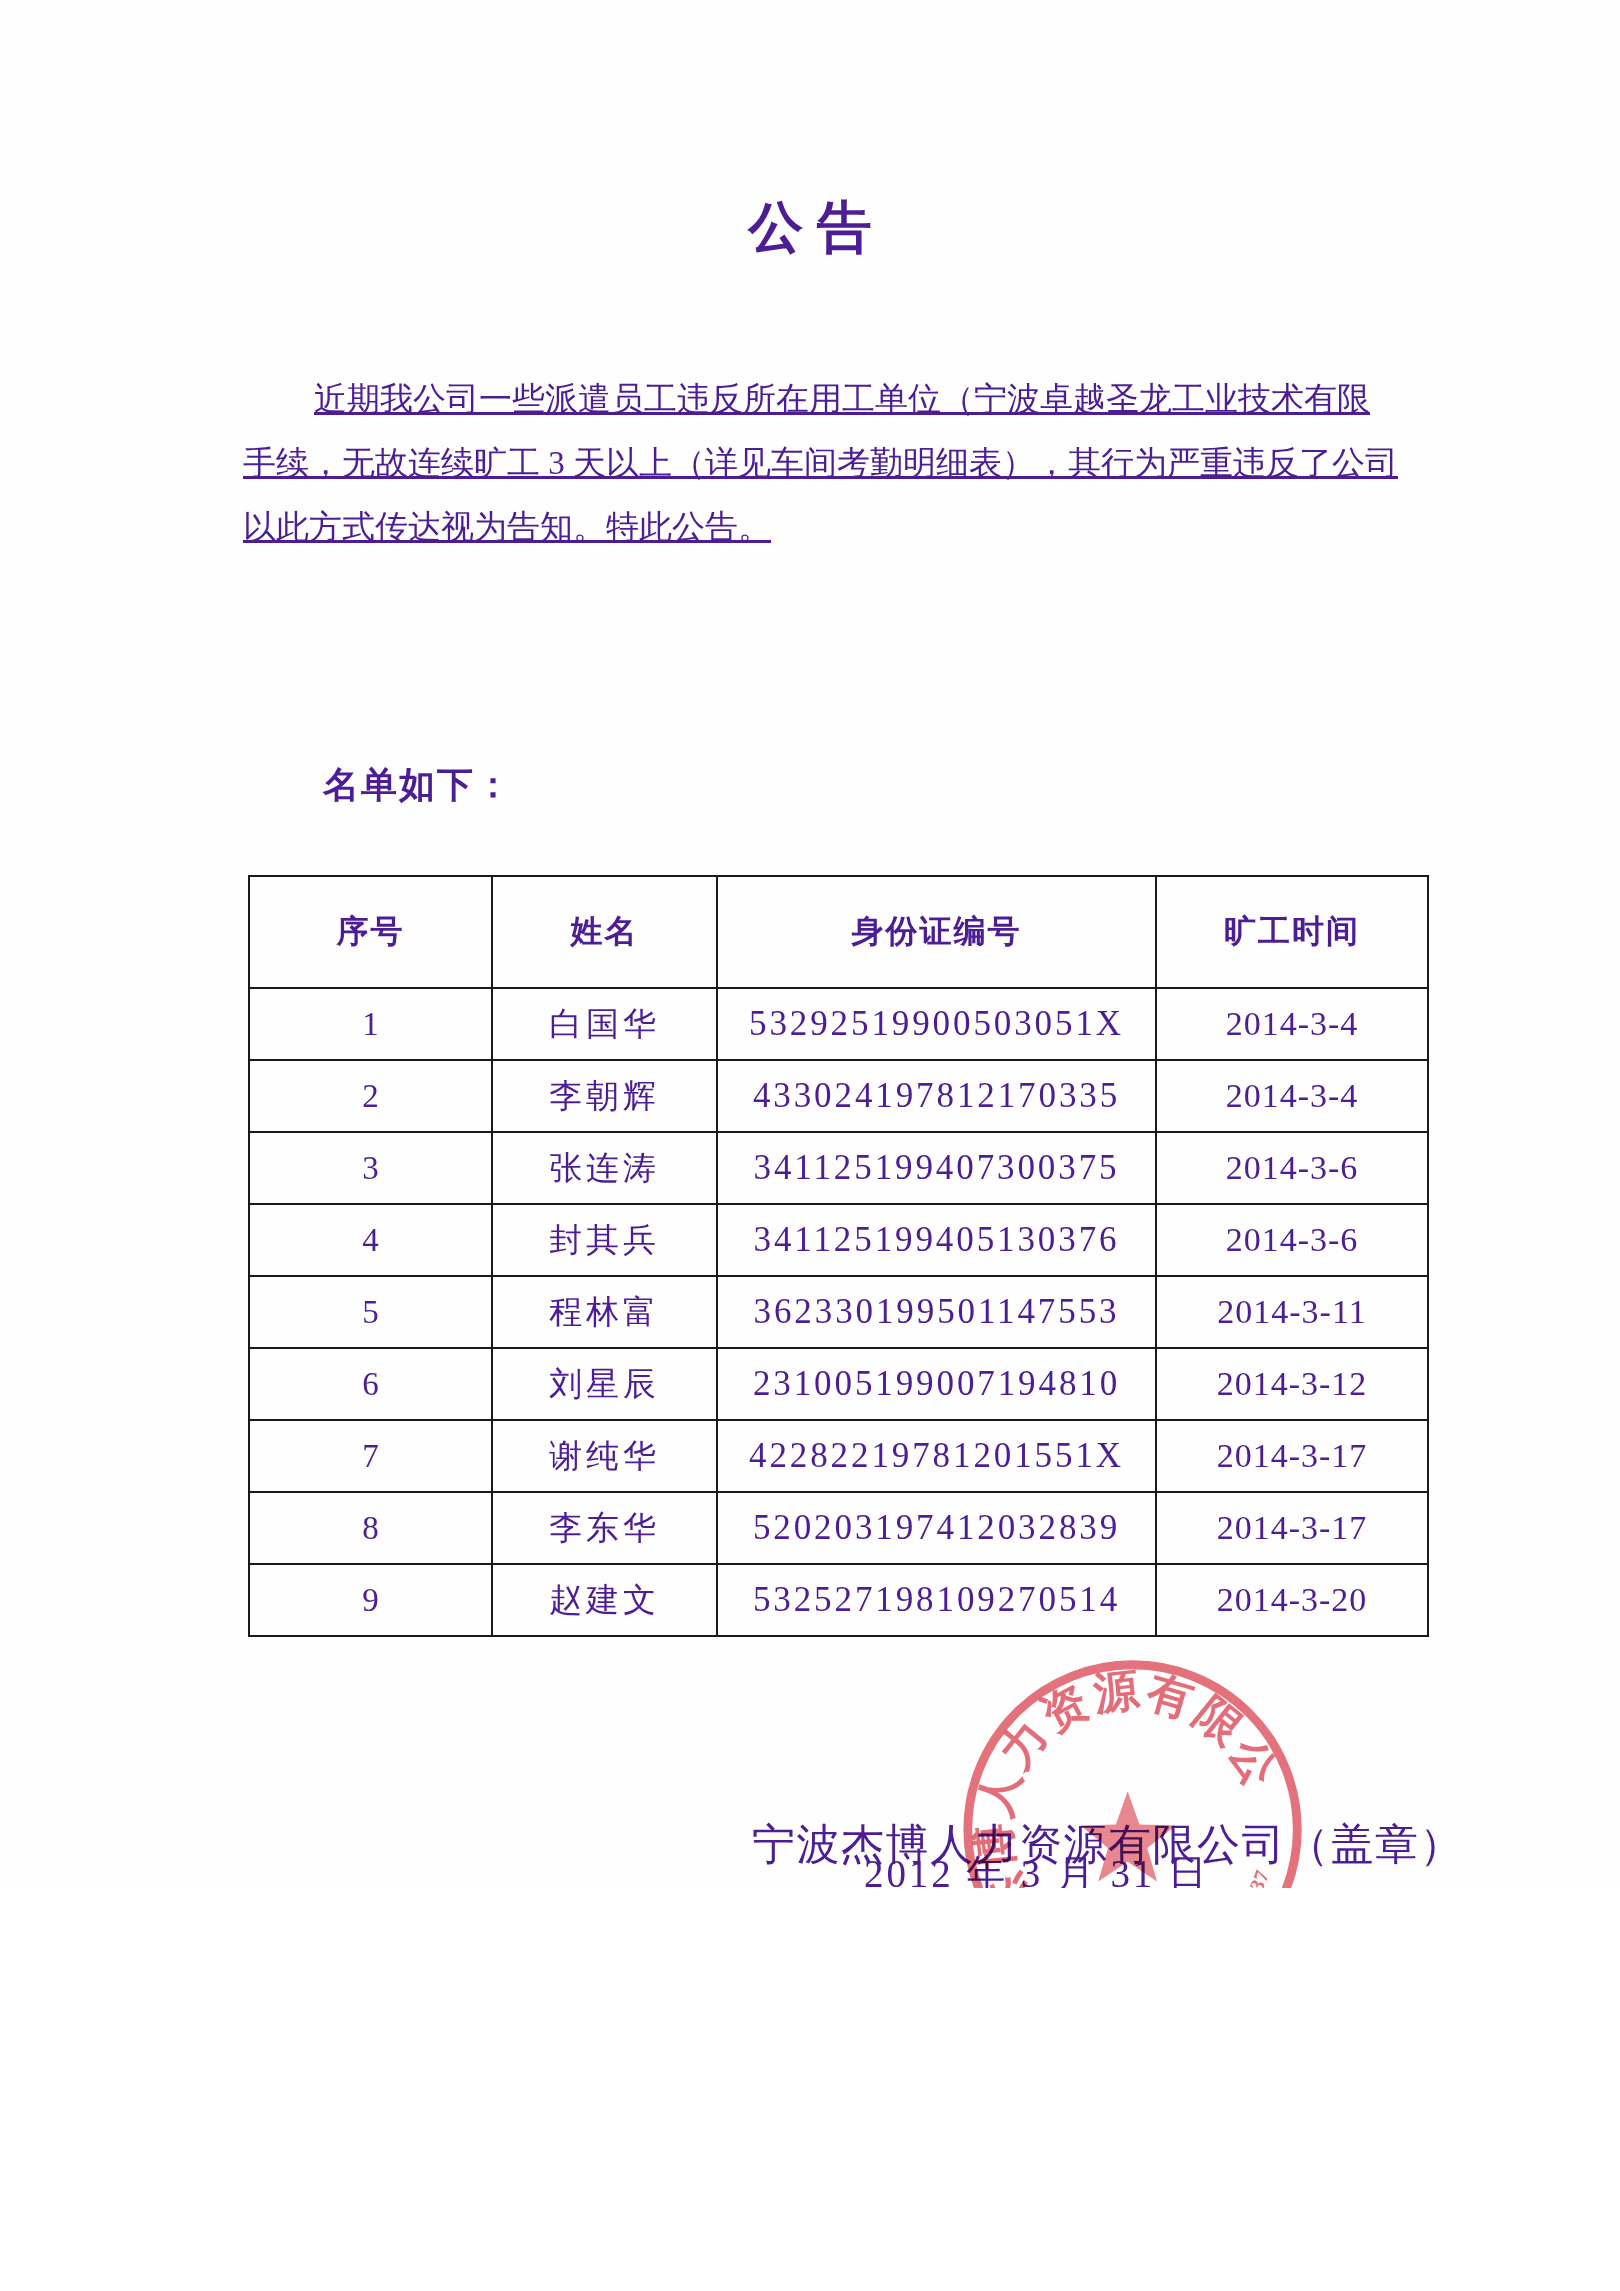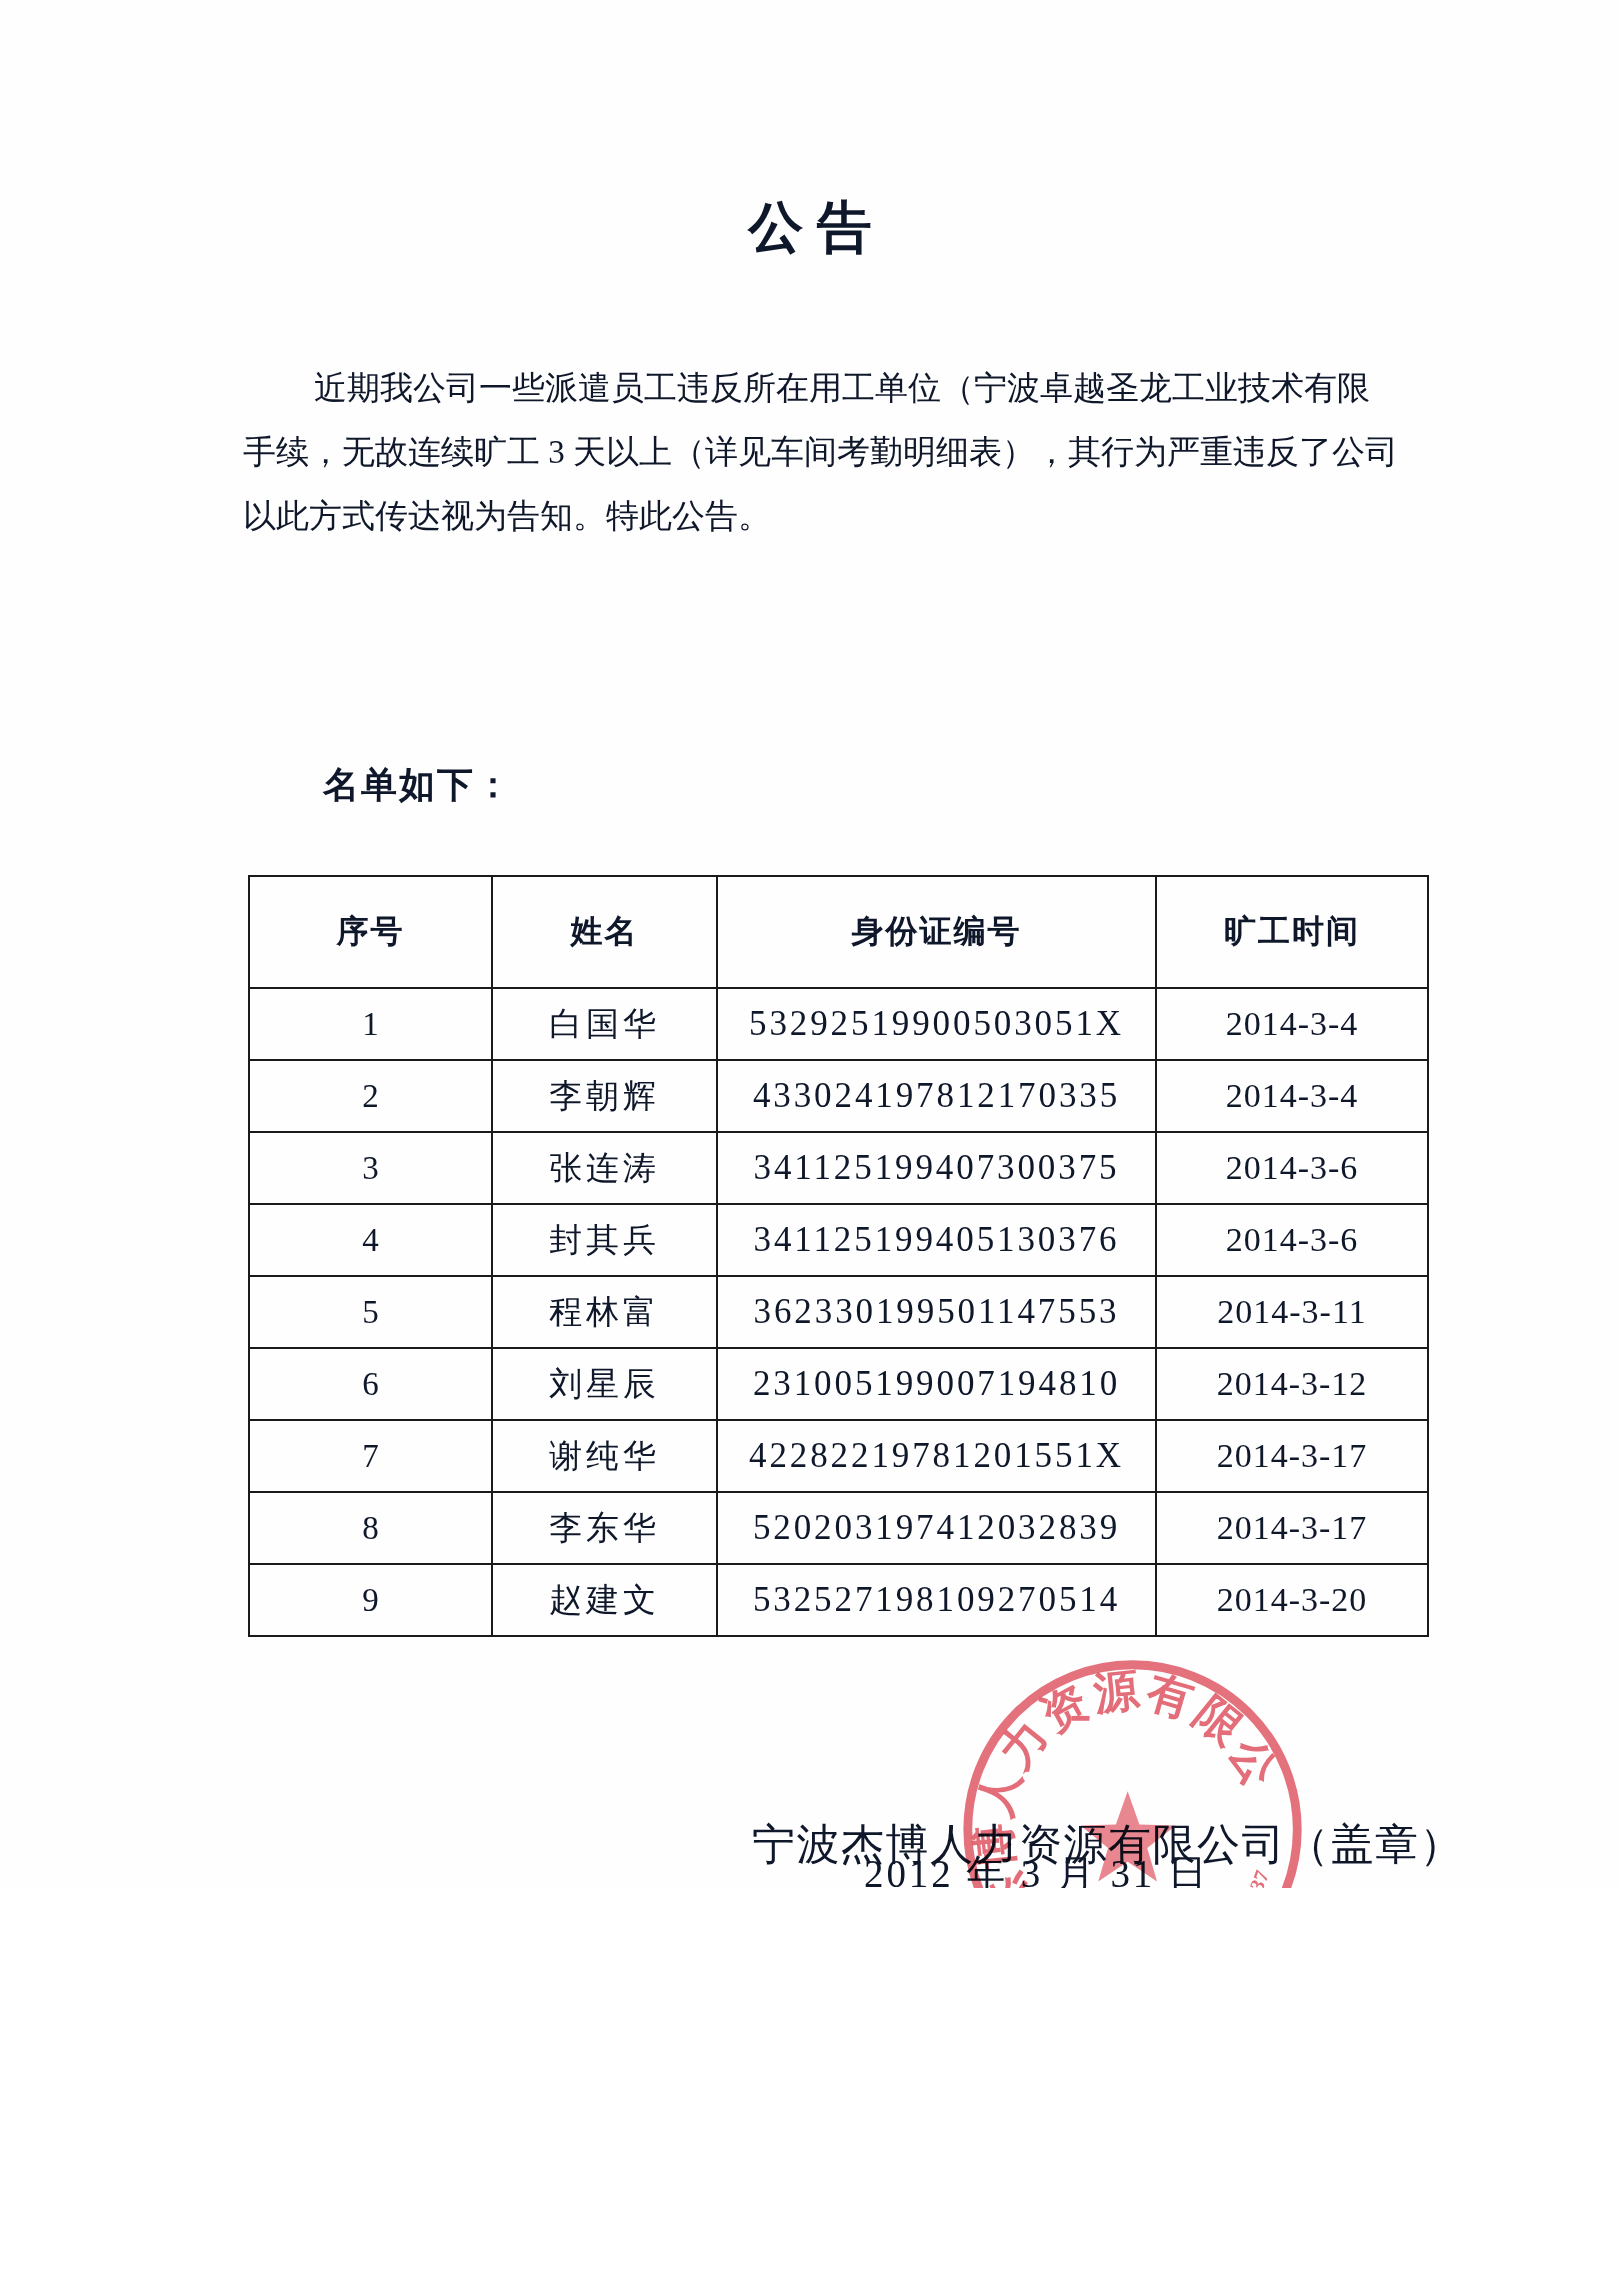--- a/index.html
+++ b/index.html
@@ -1,26 +1,26 @@
 <!DOCTYPE html>
 <html><head>
 <meta charset="utf-8">
 <style>
   html,body { margin:0; padding:0; background:#ffffff; }
   .page {
     position:relative; width:1620px; height:1888px; margin:0 auto;
     background:#fefefe; overflow:hidden;
-    font-family:"Liberation Serif","DejaVu Serif",serif; color:#0f172a;
+    font-family:"Liberation Serif","DejaVu Serif",serif; color:#4c1d95;
   }
   .doc-title {
     position:absolute; top:194px; left:0; width:100%;
     text-align:center; font-size:55px; font-weight:700;
     letter-spacing:13.7px; text-indent:13.7px; line-height:67px;
   }
-  .body-text { position:absolute; left:243px; top:356px; width:1153px; font-size:33px; }
+  .body-text { position:absolute; left:243px; top:367px; width:1153px; font-size:33px;text-decoration:underline; }
   .body-text .line { height:64px; line-height:64px; white-space:nowrap; letter-spacing:0px; }
   .body-text .line.indent { text-indent:71px; }
   .list-label { position:absolute; left:323px; top:761px; font-size:36px; font-weight:700; letter-spacing:2px; }
 
   table.roster {
     position:absolute; left:248px; top:875px;
     border-collapse:collapse; table-layout:fixed;
     border:2.9px solid #1a1a1a; background:transparent;
   }
   table.roster th, table.roster td {

